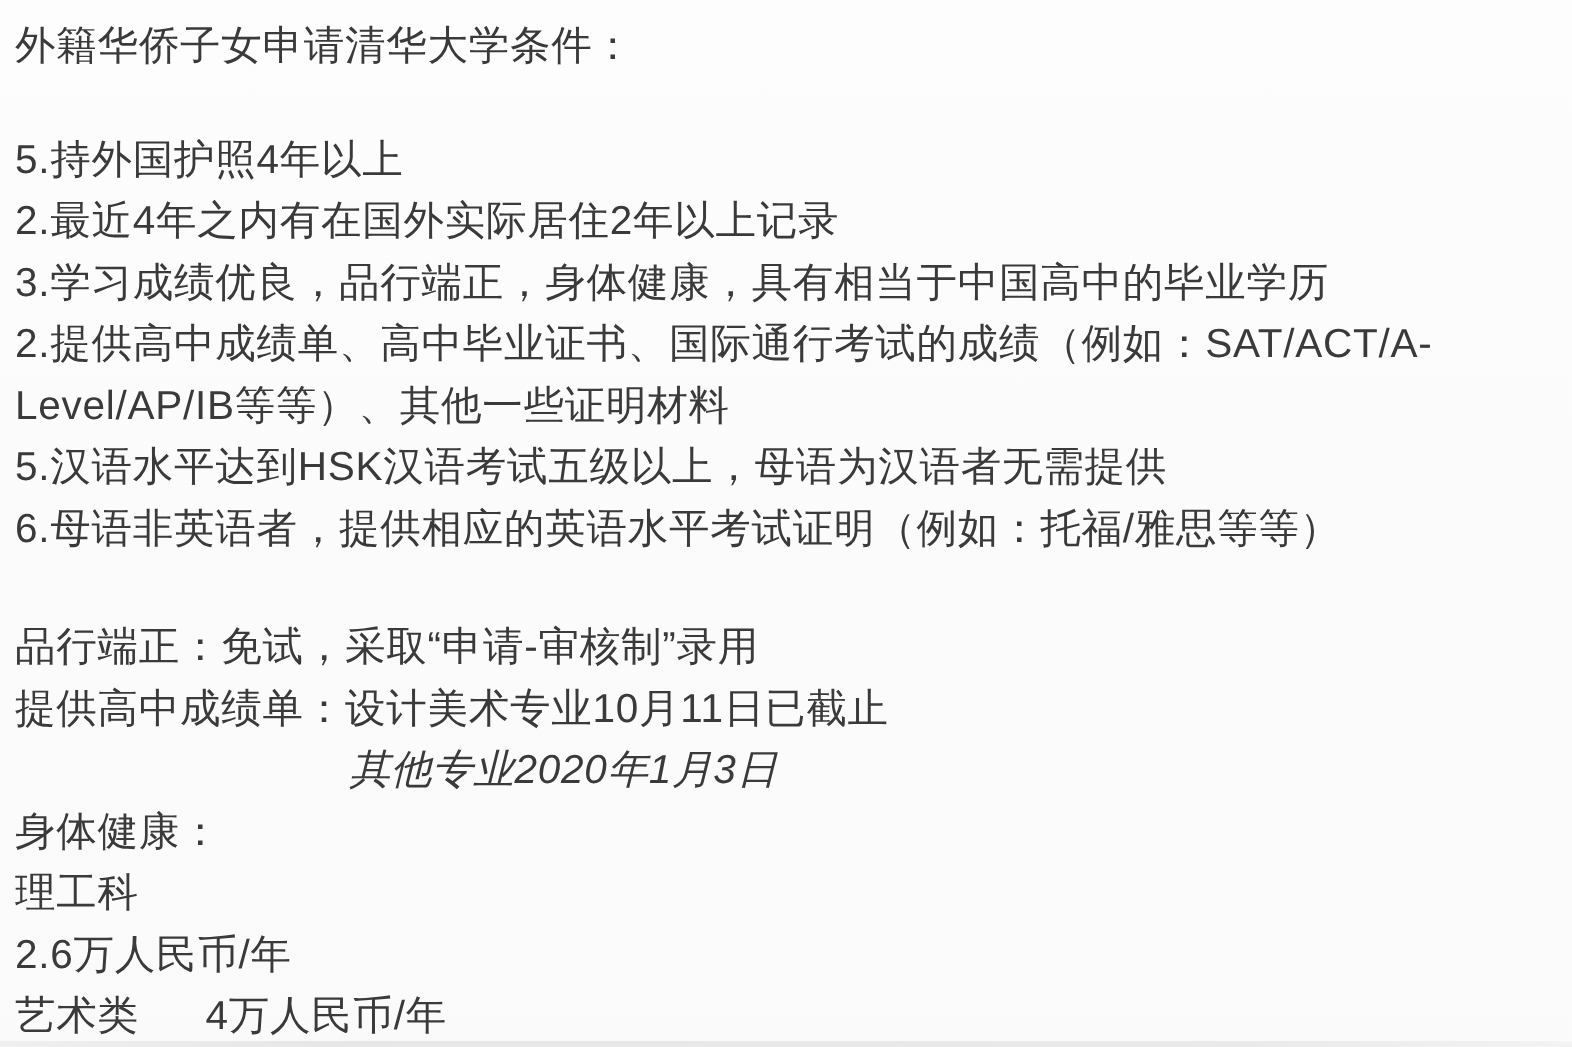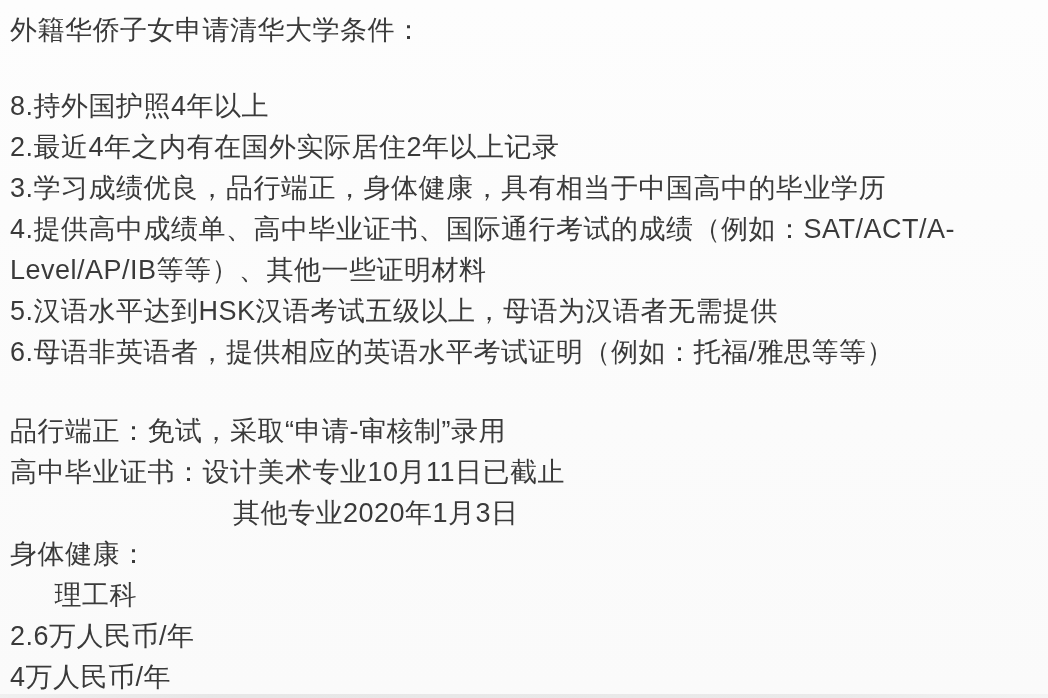--- a/index.html
+++ b/index.html
@@ -28,28 +28,28 @@
     margin-top: 34px;
   }
   .req-line {
     line-height: 41px;
   }
   .admission {
     margin-top: 38px;
   }
   .deadline-line2 {
     padding-left: 223px;
+    font-style: italic;
   }
   .tuition-header {
     line-height: 41px;
   }
   .tuition-row {
     display: flex;
     line-height: 41px;
-    text-align: right;
   }
   .tuition-cat {
     flex: 0 0 127px;
   }
   .photo-edge {
     position: absolute;
     left: 0;
     bottom: 0;
     width: 100%;
     height: 4px;
@@ -58,45 +58,46 @@
   }
 </style>
 </head>
 <body>
 
 <div class="doc">
 
   <div class="title">外籍华侨子女申请清华大学条件：</div>
 
   <div class="req-list">
-    <div class="req-line">8.持外国护照4年以上</div>
+    <div class="req-line">5.持外国护照4年以上</div>
     <div class="req-line">2.最近4年之内有在国外实际居住2年以上记录</div>
     <div class="req-line">3.学习成绩优良，品行端正，身体健康，具有相当于中国高中的毕业学历</div>
-    <div class="req-line">4.提供高中成绩单、高中毕业证书、国际通行考试的成绩（例如：SAT/ACT/A-Level/AP/IB等等）、其他一些证明材料</div>
+    <div class="req-line">2.提供高中成绩单、高中毕业证书、国际通行考试的成绩（例如：SAT/ACT/A-Level/AP/IB等等）、其他一些证明材料</div>
     <div class="req-line">5.汉语水平达到HSK汉语考试五级以上，母语为汉语者无需提供</div>
     <div class="req-line">6.母语非英语者，提供相应的英语水平考试证明（例如：托福/雅思等等）</div>
   </div>
 
   <div class="admission">
     <div class="req-line">品行端正：免试，采取“申请-审核制”录用</div>
-    <div class="req-line">高中毕业证书：设计美术专业10月11日已截止</div>
+    <div class="req-line">提供高中成绩单：设计美术专业10月11日已截止</div>
     <div class="req-line deadline-line2">其他专业2020年1月3日</div>
   </div>
 
   <div>
     <div class="tuition-header">身体健康：</div>
 
     <div class="tuition-row">
       <span class="tuition-cat">理工科</span>
     </div>
 
     <div class="tuition-row">
       <span class="tuition-fee">2.6万人民币/年</span>
     </div>
 
     <div class="tuition-row">
+      <span class="tuition-cat">艺术类</span>
       <span class="tuition-fee">4万人民币/年</span>
     </div>
   </div>
 
 </div>
 
 <div class="photo-edge"></div>
 
 </body></html>

